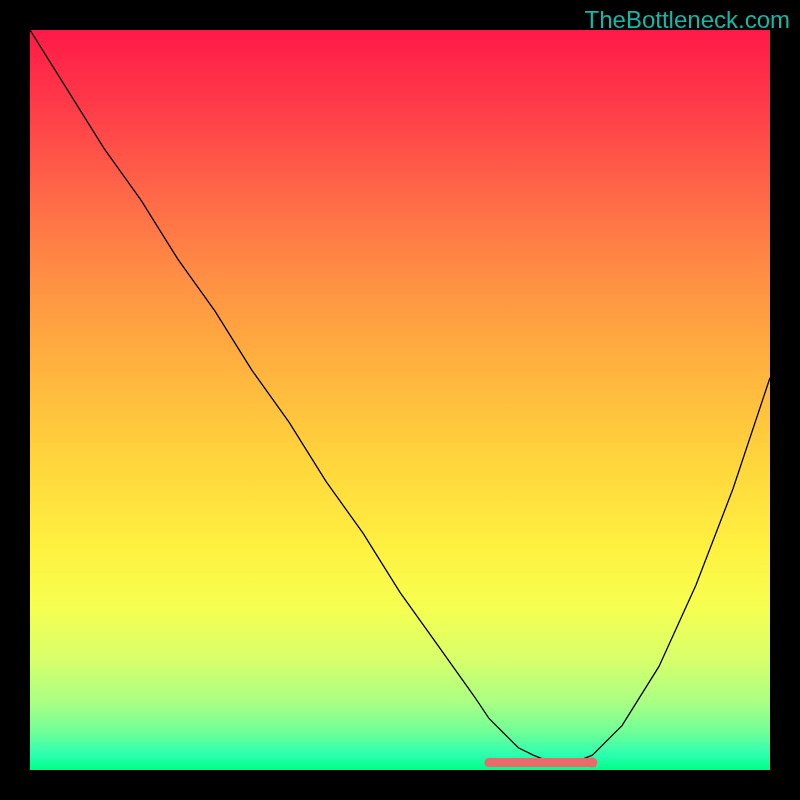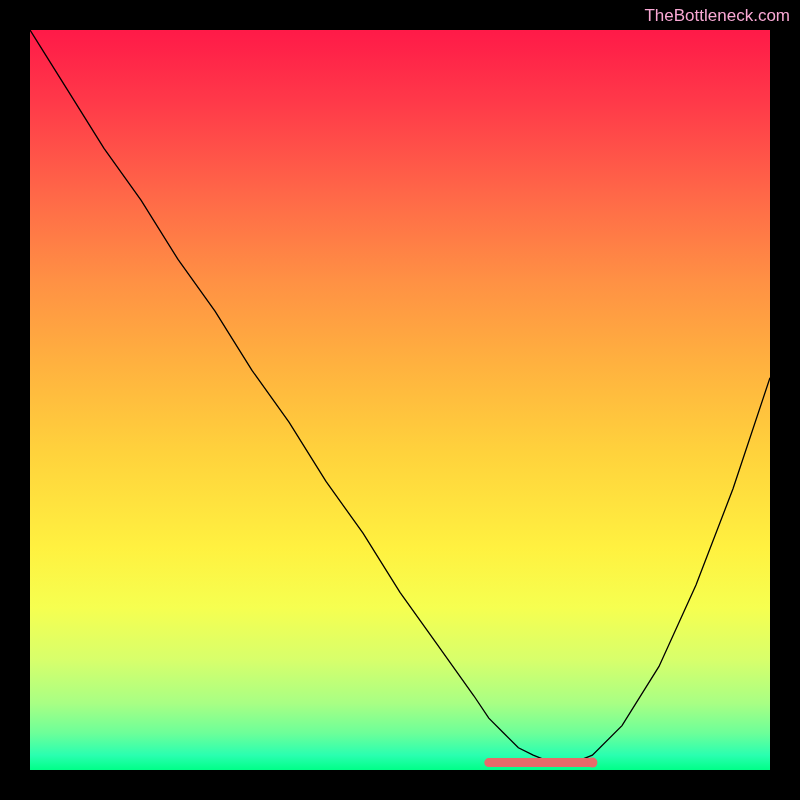--- a/index.html
+++ b/index.html
@@ -8,22 +8,22 @@
     background: #000;
     width: 800px;
     height: 800px;
     position: relative;
     font-family: Arial, sans-serif;
   }
   .watermark {
     position: absolute;
     top: 6px;
     right: 10px;
-    color: #f9a8d4;
-    font-size: 17px;
+    color: #14b8a6;
+    font-size: 24px;
     font-weight: normal;
     z-index: 10;
   }
   .plot-area {
     position: absolute;
     top: 30px;
     left: 30px;
     width: 740px;
     height: 740px;
     background: #000;

